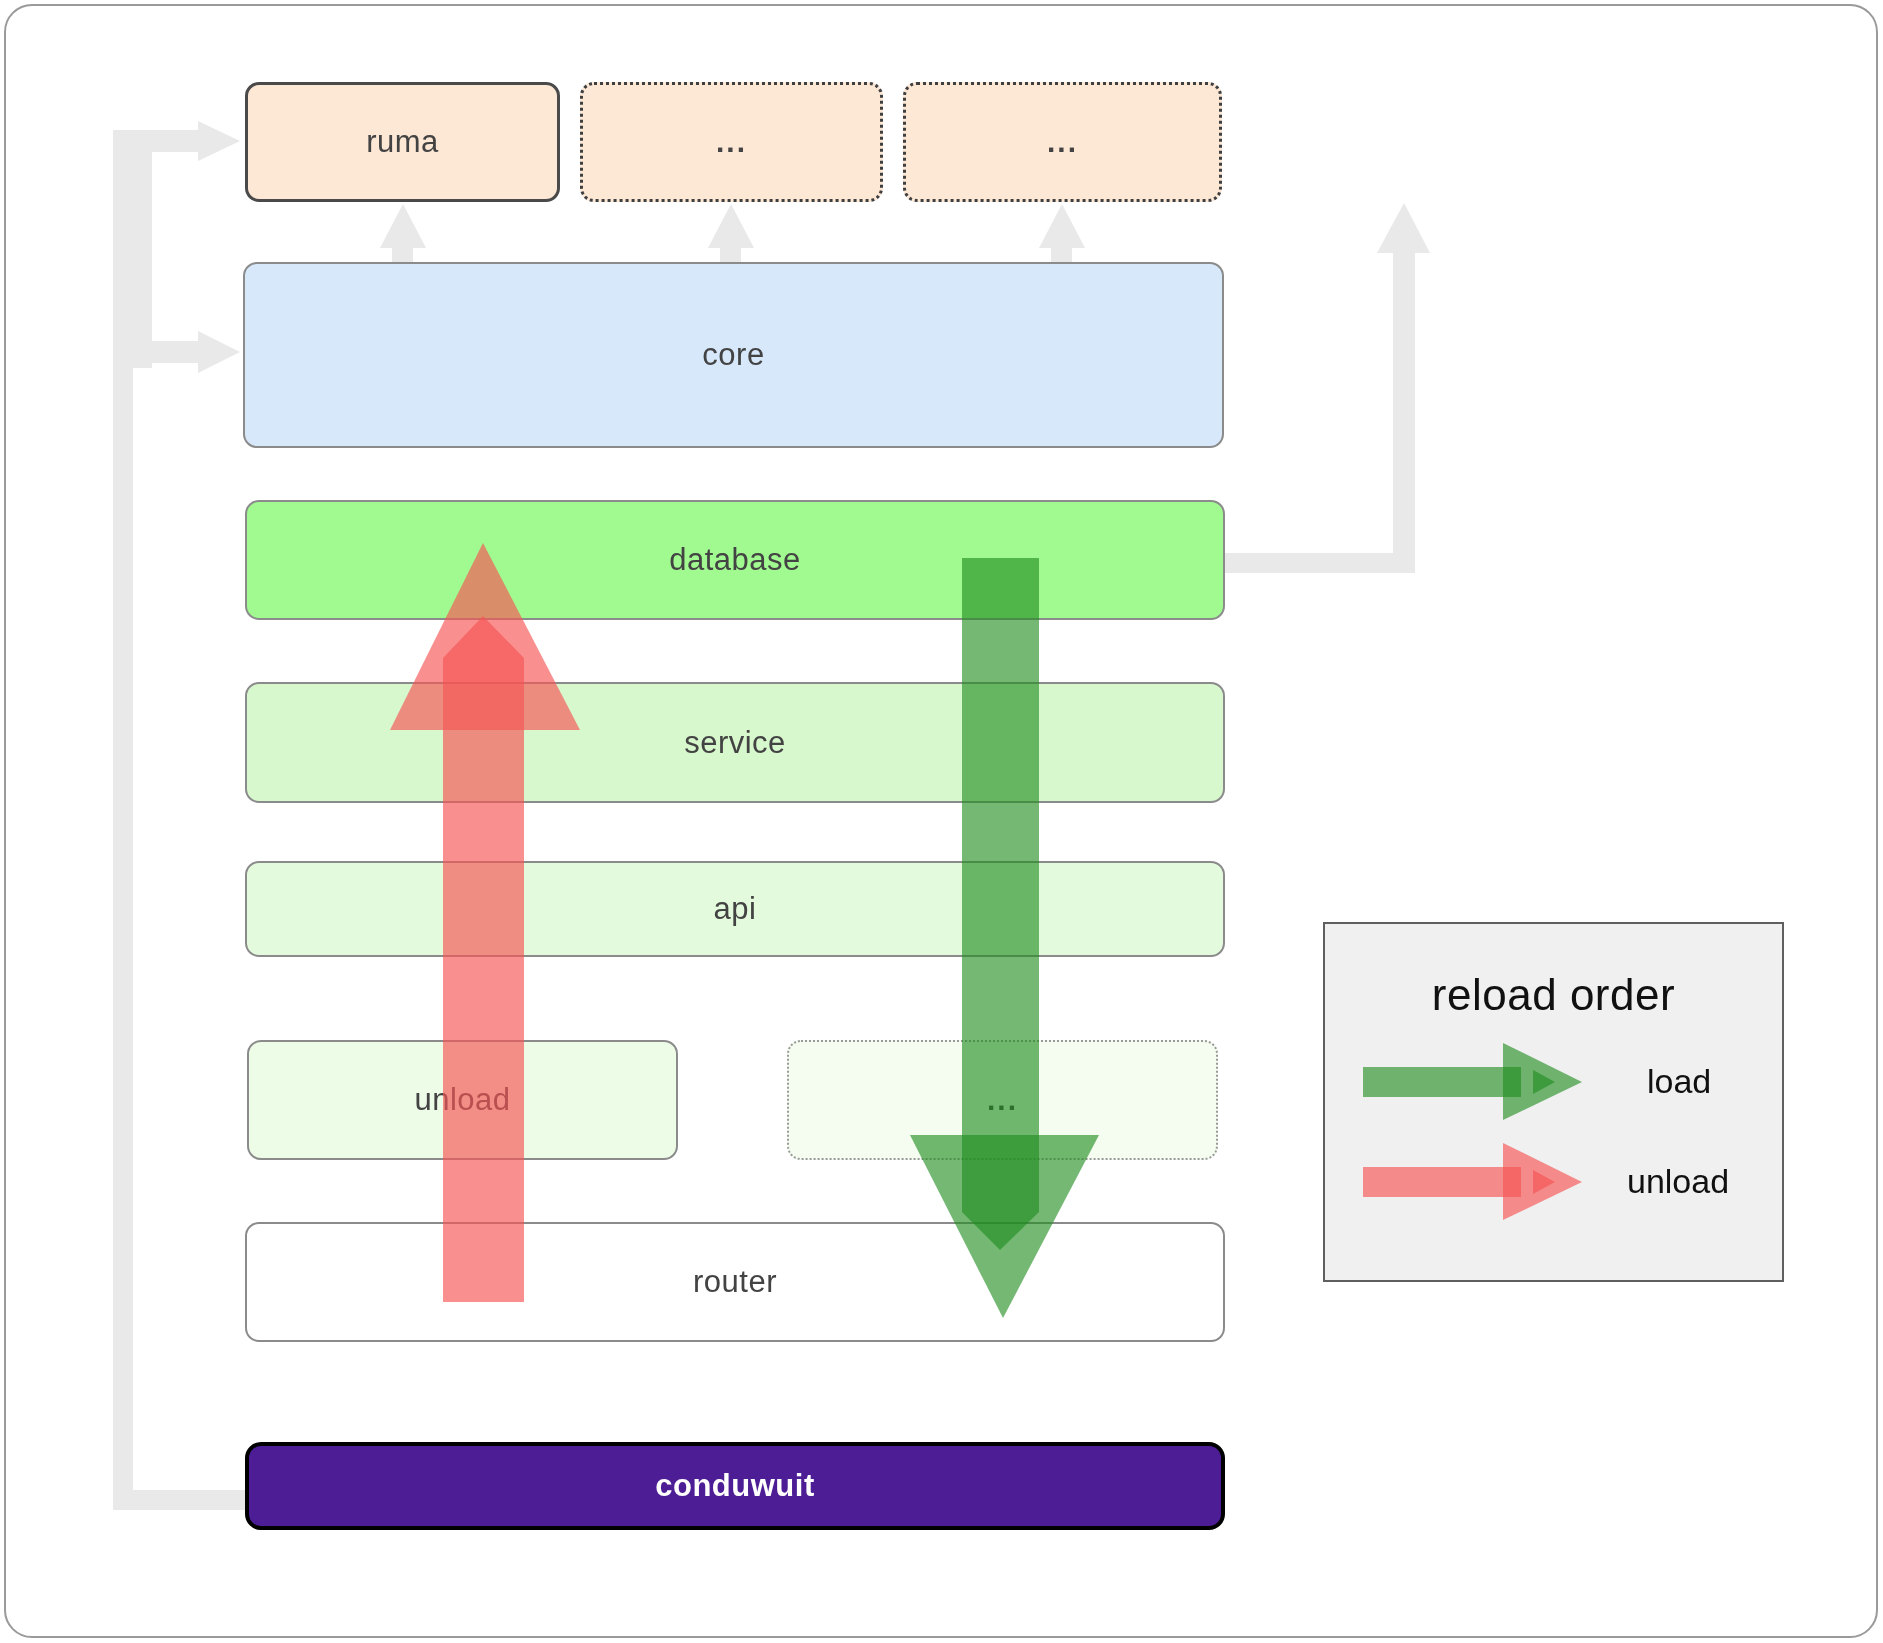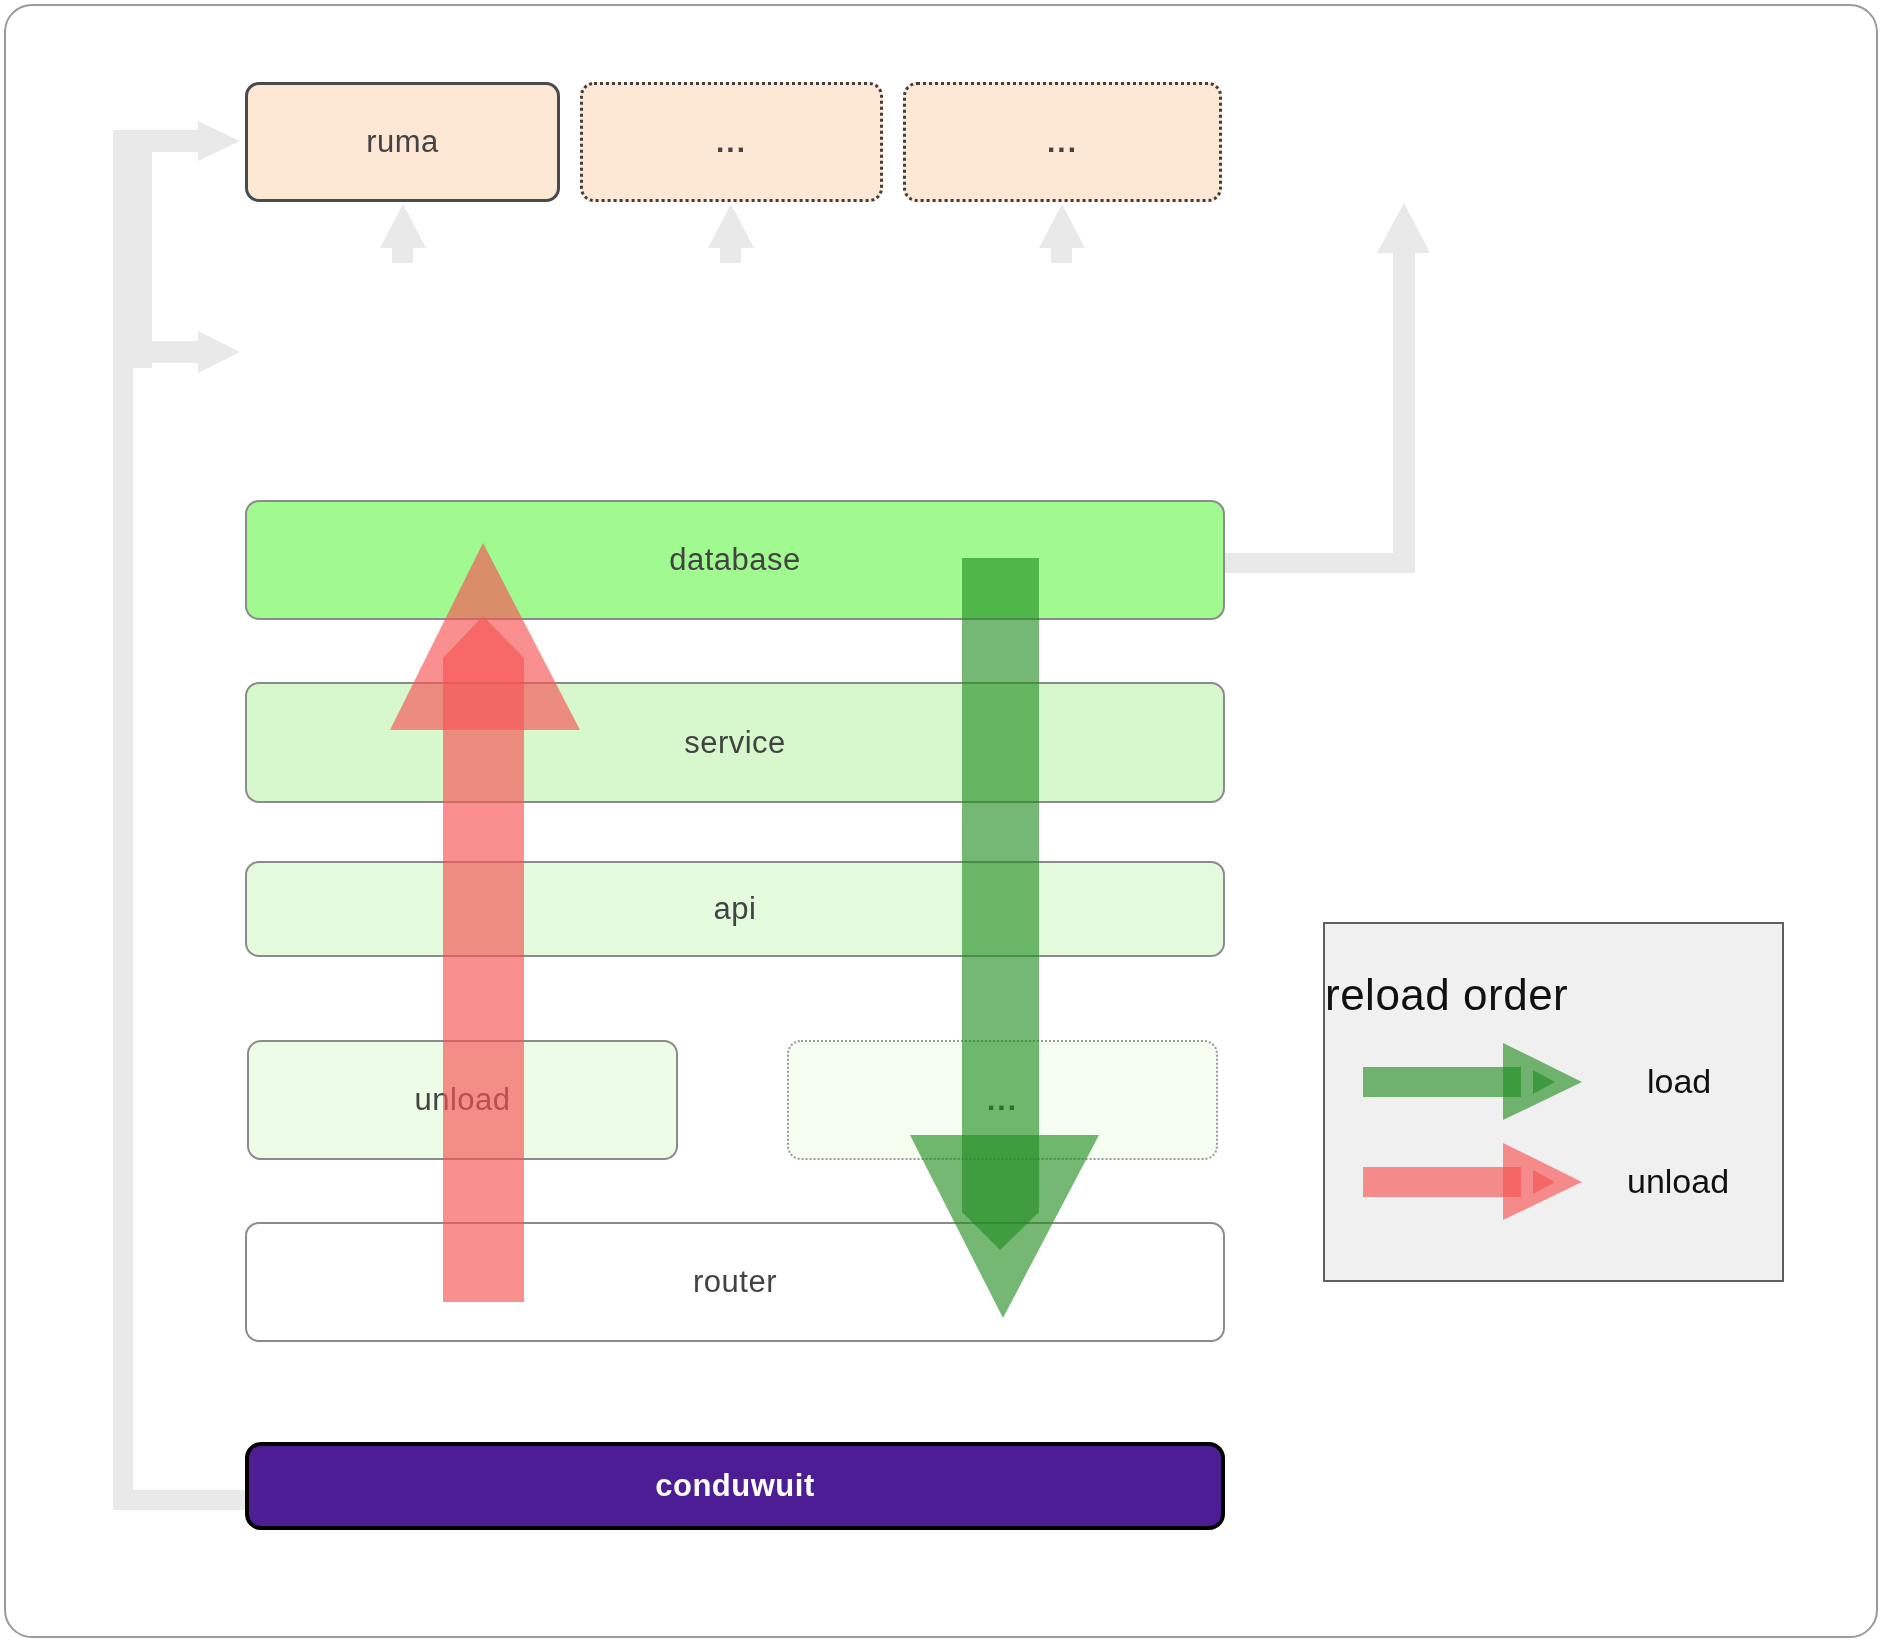--- a/index.html
+++ b/index.html
@@ -34,21 +34,21 @@
   .n-etc3    {left:787px;top:1040px;width:431px;height:120px;background:#f4fdf0;border:2px dotted #9a9a9a;}
   .n-router  {left:245px;top:1222px;width:980px;height:120px;background:#ffffff;border:2.5px solid #8b8b8b;}
   .n-conduwuit{left:245px;top:1442px;width:980px;height:88px;background:#4c1d95;border:4px solid #000000;
                border-radius:16px;color:#ffffff;font-weight:600;}
   .legend{
     position:absolute;left:1323px;top:922px;width:461px;height:360px;
     background:#f0f0f0;border:2.5px solid #5f5f5f;box-sizing:border-box;
   }
   .legend-title{
     position:absolute;left:0;top:46px;width:100%;
-    font-size:44px;color:#111111;letter-spacing:.5px;
+    text-align:center;font-size:44px;color:#111111;letter-spacing:.5px;
   }
   .legend-label{
     position:absolute;font-size:34px;color:#111111;
   }
   .legend-label.load{left:302px;top:138px;margin-left:20px;}
   .legend-label.unload{left:302px;top:238px;}
   svg{display:block;}
 </style>
 </head>
 <body>
@@ -80,20 +80,21 @@
       <rect x="720" y="244" width="21" height="19"></rect>
       <polygon points="708,248 731,204 754,248"></polygon>
       <rect x="1051" y="244" width="21" height="19"></rect>
       <polygon points="1039,248 1062,204 1085,248"></polygon>
     </g>
   </svg>
 
   <div class="node n-ruma">ruma</div>
   <div class="node n-etc1 dots">...</div>
   <div class="node n-etc2 dots">...</div>
+  <div class="node n-core">core</div>
   <div class="node n-database">database</div>
   <div class="node n-service">service</div>
   <div class="node n-api">api</div>
   <div class="node n-admin">unload</div>
   <div class="node n-etc3 dots">...</div>
   <div class="node n-router">router</div>
   <div class="node n-conduwuit">conduwuit</div>
 
   <div class="legend">
     <div class="legend-title">reload order</div>

